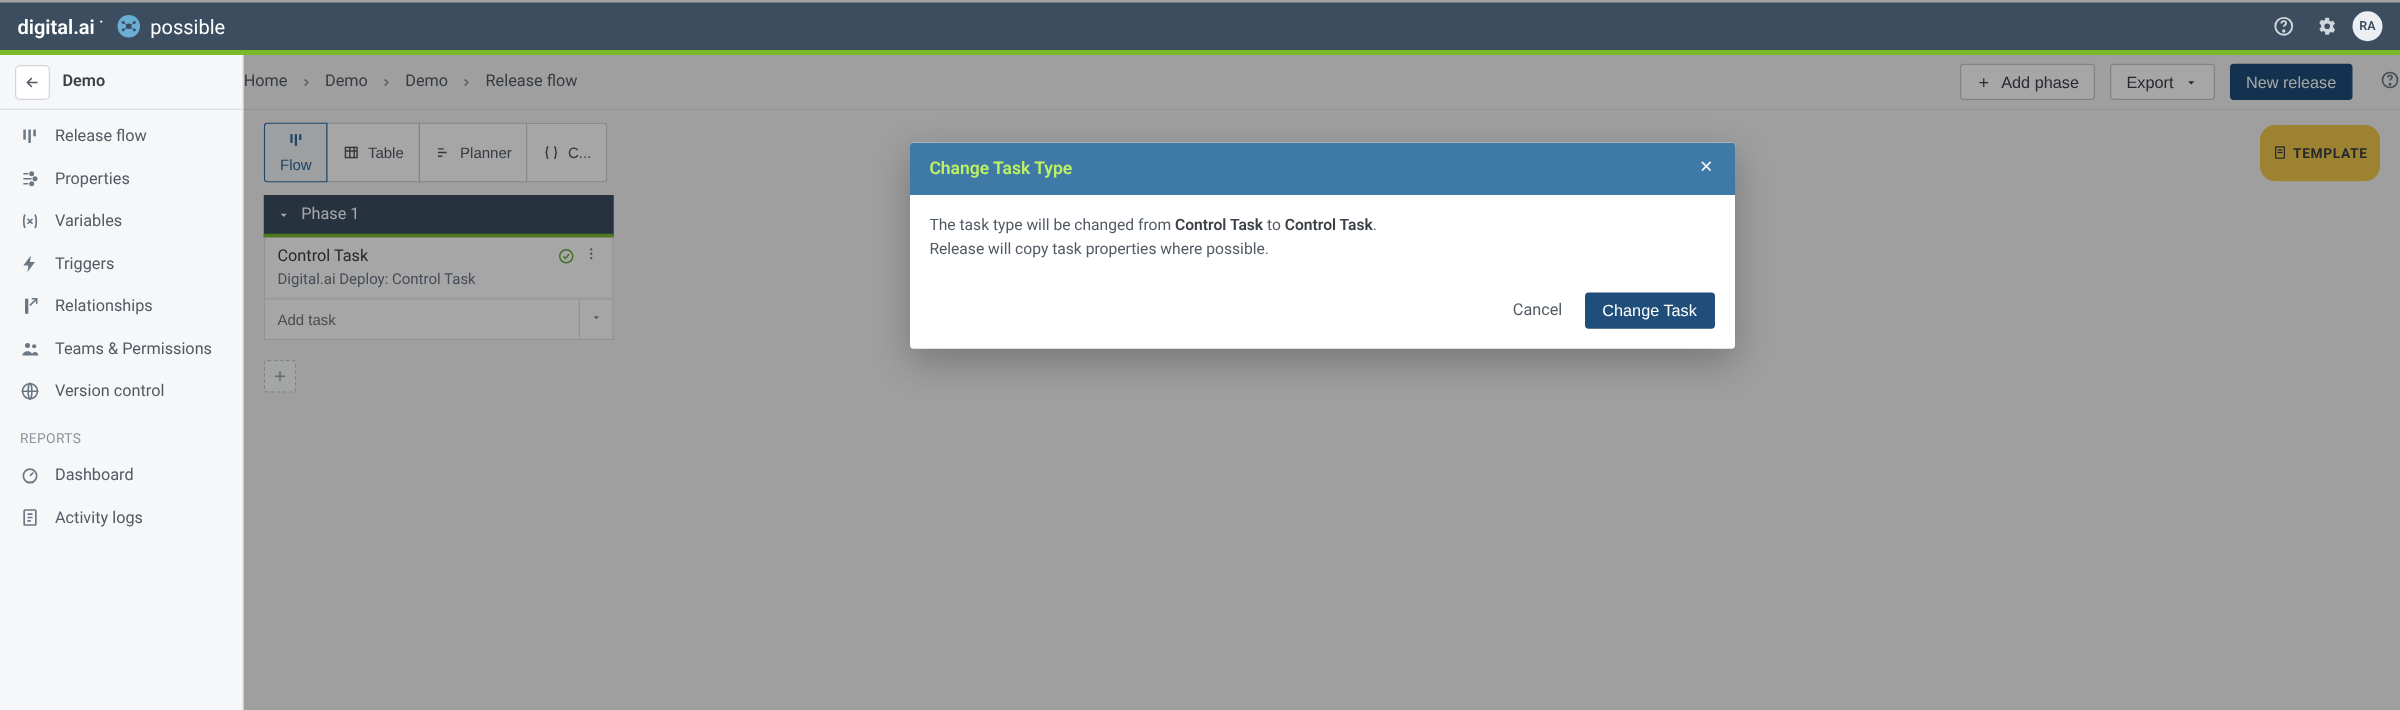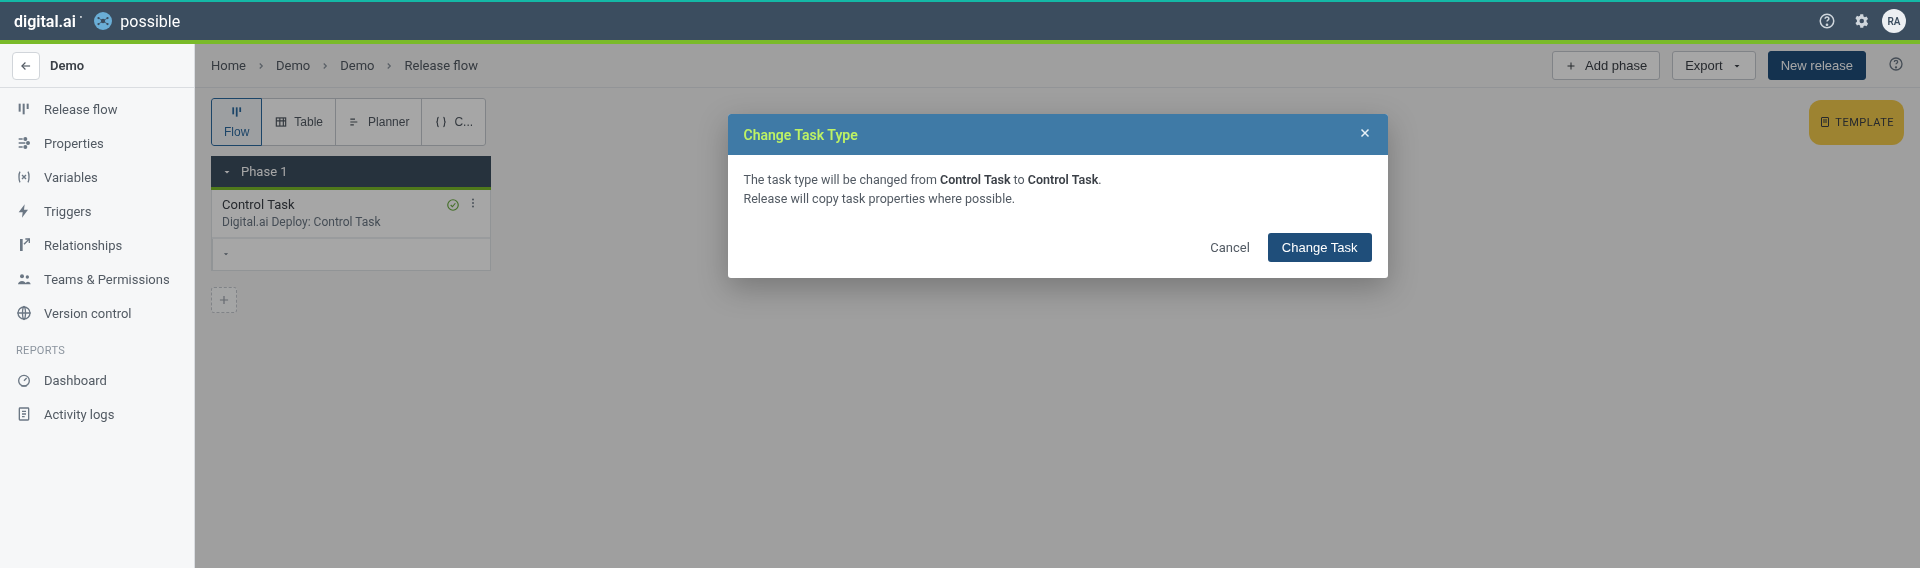--- a/index.html
+++ b/index.html
@@ -1,19 +1,19 @@
 <!DOCTYPE html>
 <html><head>
 <meta charset="utf-8">
 <style>
   * { box-sizing: border-box; margin: 0; padding: 0; }
   html, body { width: 100%; height: 100%; font-family: -apple-system, BlinkMacSystemFont, "Segoe UI", Roboto, Arial, sans-serif; font-size: 13px; color: #333; }
   body { background: #f5f5f5; overflow: hidden; }
 
-  .app-topbar { height: 40px; background: #3b4d5f; border-top: 2px solid #14b8a6; display: flex; align-items: center; padding: 0 14px; color: #fff; }
+  .app-topbar { height: 40px; background: #3b4d5f; border-top: 2px solid #a3a3a3; display: flex; align-items: center; padding: 0 14px; color: #fff; }
   .brand { display: flex; align-items: center; gap: 8px; font-size: 16px; }
   .brand .dot { font-size: 4px; position: relative; top: -5px; left: -4px;}
   .brand .strong { font-weight: 600; }
   .brand-icon-circle { width: 18px; height: 18px; border-radius: 50%; background: #6aaed6; display: inline-flex; align-items: center; justify-content: center; color:#3b4d5f; font-weight:bold; font-size:12px; }
   .topbar-spacer { flex: 1; }
   .topbar-icon { color: #cfd6dc; display: inline-flex; align-items: center; justify-content: center; width: 26px; height: 26px; margin-left: 8px; cursor: pointer; }
   .topbar-icon svg { width: 18px; height: 18px; }
   .avatar { width: 24px; height: 24px; border-radius: 50%; background: #eceff2; color: #3b4d5f; font-size: 10px; font-weight: 600; display: inline-flex; align-items: center; justify-content: center; margin-left: 8px; cursor: pointer; }
 
   .green-accent { height: 4px; background: #7aba2a; }
@@ -25,42 +25,42 @@
   .back-btn { width: 28px; height: 28px; border: 1px solid #d1d5da; border-radius: 4px; background: #fff; display: inline-flex; align-items: center; justify-content: center; cursor: pointer; }
   .back-btn svg { width: 14px; height: 14px; color: #525a63; }
   .sidebar-title { font-weight: 600; color: #3b4047; }
   .side-list { padding: 4px 0; }
   .side-item { display: flex; align-items: center; gap: 12px; padding: 9px 16px; color: #525a63; cursor: pointer; font-size: 13px; }
   .side-ico { width: 16px; height: 16px; display: inline-flex; align-items: center; justify-content: center; color: #6b7784; }
   .side-ico svg { width: 16px; height: 16px; }
   .side-section-label { font-size: 11px; color: #8b949e; padding: 14px 16px 6px; letter-spacing: .3px; }
 
   .content { flex: 1; position: relative; }
-  .page-header { height: 44px; border-bottom: 1px solid #e1e4e8; display: flex; align-items: center; padding: 0 16px; gap: 12px; color: #525a63; }
+  .page-header { height: 44px; border-bottom: 1px solid #e1e4e8; display: flex; align-items: center; padding: 0 0; gap: 12px; color: #525a63; }
   .breadcrumbs { display: flex; align-items: center; gap: 10px; font-size: 13px; }
   .crumb { color: #525a63; cursor: pointer; }
   .crumb.current { font-weight: 400; }
   .chev { color: #8b949e; display: inline-flex; }
   .chev svg { width: 10px; height: 10px; }
   .header-spacer { flex: 1; }
   .hdr-btn { border: 1px solid #c5c9cf; background: #fff; color: #3b4047; border-radius: 3px; padding: 6px 12px; display: inline-flex; align-items: center; gap: 8px; cursor: pointer; font-size: 13px; margin-left: 0; }
   .hdr-btn.primary { background: #1f4e7a; color: #fff; border-color: #1f4e7a; }
   .hdr-btn svg { width: 12px; height: 12px; }
   .help-inline { margin-left: 10px; color: #6b7784; cursor: pointer; }
   .help-inline svg { width: 16px; height: 16px; }
 
   .toolbar-row { display: flex; align-items: center; padding: 10px 16px; gap: 0; }
   .seg-group { display: inline-flex; border-radius: 3px; overflow: hidden; }
   .seg-btn { display: inline-flex; align-items: center; gap: 6px; font-size: 12px; padding: 6px 12px; border: 1px solid #c5c9cf; border-left-width: 0; background: #fff; color: #525a63; cursor: pointer; }
   .seg-btn:first-child { border-left-width: 1px; border-top-left-radius: 3px; border-bottom-left-radius: 3px; flex-direction: column; }
   .seg-btn:last-child { border-top-right-radius: 3px; border-bottom-right-radius: 3px; }
   .seg-btn.active { background: #f2f5f8; color: #2c6aa0; border-color: #2c6aa0; position: relative; z-index: 1; }
   .seg-btn svg { width: 14px; height: 14px; }
   .toolbar-spacer { flex: 1; }
-  .template-pill { background: #f2c94c; color: #3b4047; font-size: 11px; font-weight: 400; letter-spacing: .5px; padding: 16px 10px; border-radius: 12px; display: inline-flex; align-items: center; gap: 4px; }
+  .template-pill { background: #f2c94c; color: #3b4047; font-size: 11px; font-weight: 700; letter-spacing: .5px; padding: 16px 10px; border-radius: 12px; display: inline-flex; align-items: center; gap: 4px; }
   .template-pill svg { width: 12px; height: 12px; }
 
   .board { padding: 0 16px; display: flex; gap: 16px; align-items: flex-start; flex-direction: column; }
   .phase-col { width: 280px; }
   .phase-header { background: #3b4d5f; color: #fff; padding: 8px 10px; font-size: 13px; display: flex; align-items: center; gap: 8px; border-bottom: 3px solid #7aba2a; }
   .phase-header svg { width: 12px; height: 12px; }
   .phase-body { border: 1px solid #dfe3e7; border-top: none; background: #fff; }
   .task-card { padding: 6px 10px 8px; border-bottom: 2px solid #eceff2; }
   .task-card .row1 { display: flex; align-items: center; }
   .task-title { flex: 1; font-size: 13px; color: #3b4047; }
@@ -340,20 +340,21 @@
                 <svg viewBox="0 0 24 24" fill="currentColor" width="14" height="14">
                     <circle cx="12" cy="6" r="1.6"></circle>
                     <circle cx="12" cy="12" r="1.6"></circle>
                     <circle cx="12" cy="18" r="1.6"></circle>
                   </svg>
               </span>
             </div>
             <div class="task-sub">Digital.ai Deploy: Control Task</div>
           </div>
           <div class="add-task-row">
+            <input type="text" placeholder="Add task" style="">
             <span class="dd">
               <svg viewBox="0 0 24 24" fill="currentColor">
                   <path d="M7 10l5 5 5-5z"></path>
                 </svg>
             </span>
           </div>
         </div>
       </div>
       <div class="add-phase-col">
         <button class="add-phase-btn">

